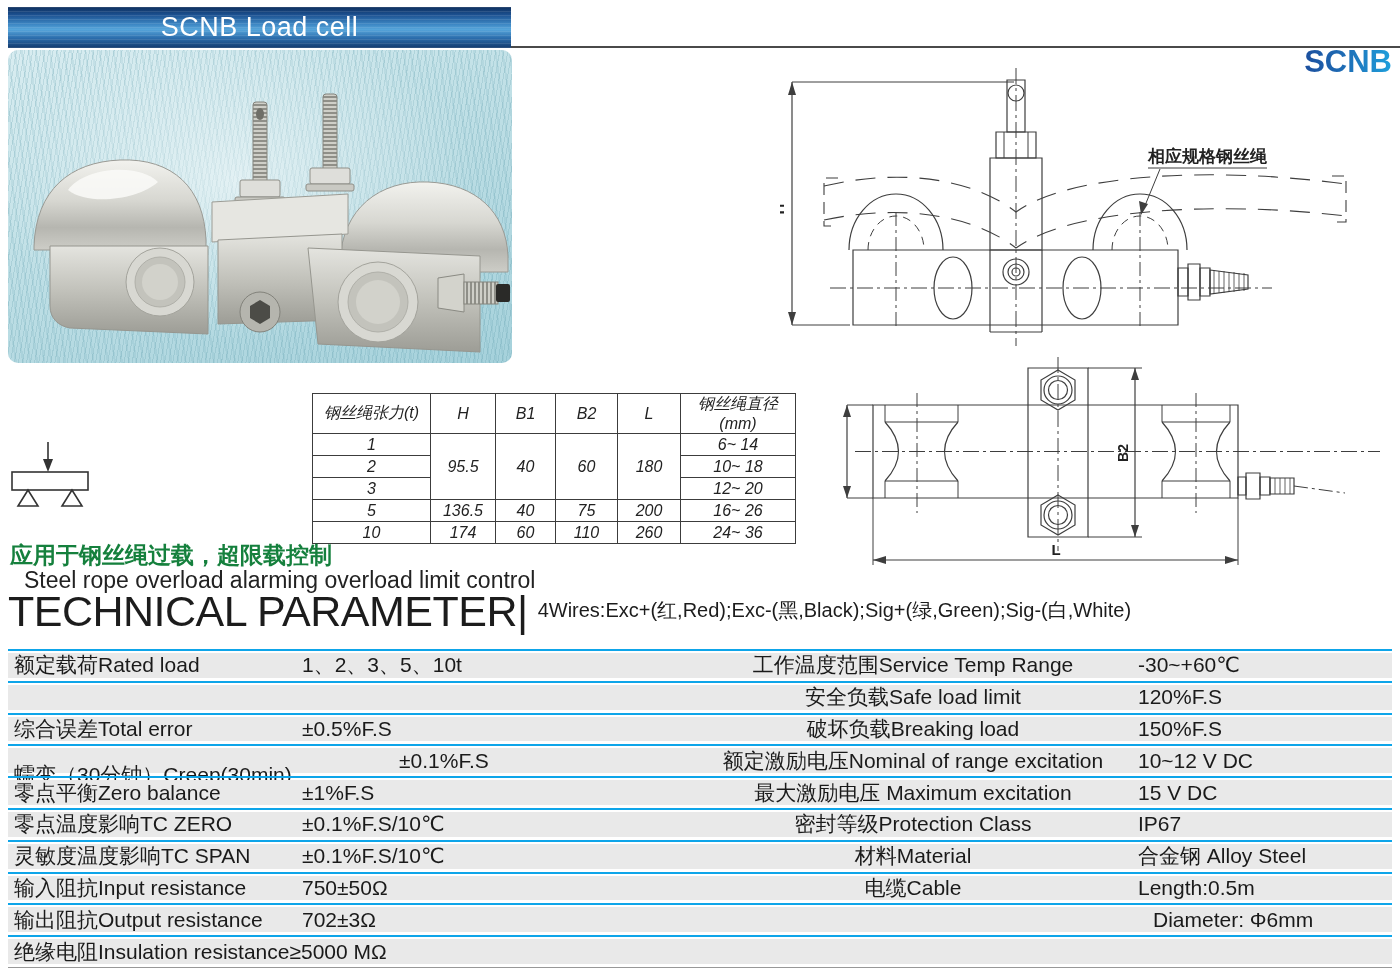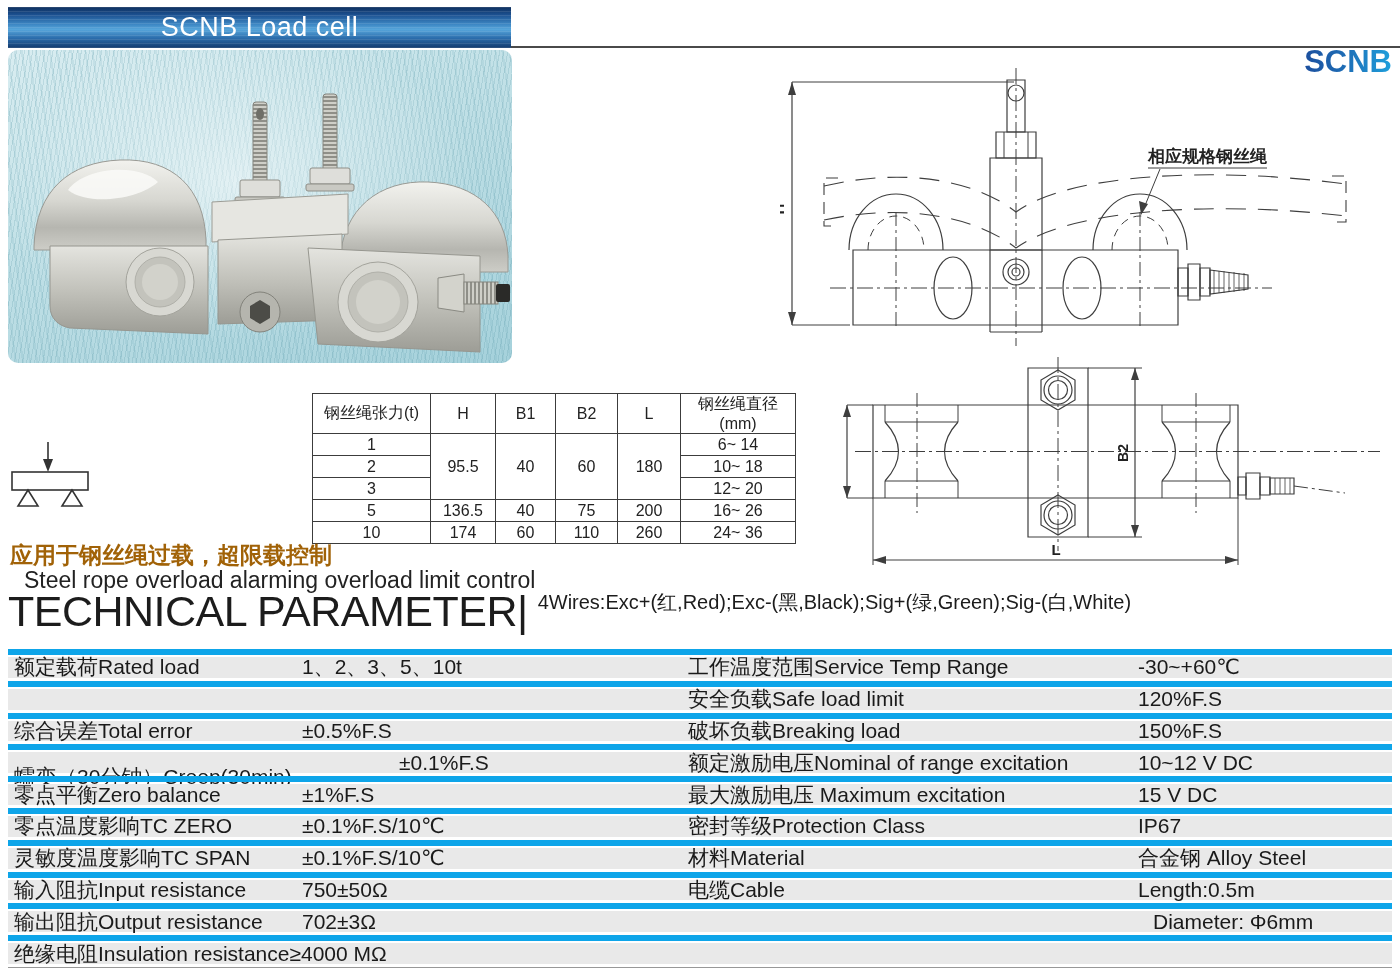--- a/index.html
+++ b/index.html
@@ -28,49 +28,49 @@
   .photo svg{display:block;}
 
   
   .drawing{position:absolute;}
   .drawing-top{left:780px;top:62px;}
   .drawing-bottom{left:840px;top:355px;}
   .cad line,.cad path,.cad rect,.cad circle,.cad ellipse,.cad polyline{vector-effect:non-scaling-stroke;}
   .cad text{font-family:"Liberation Sans","DejaVu Sans",sans-serif;fill:#222;}
 
   
-  .dim-table{position:absolute;left:312px;top:393px;border-collapse:collapse;font-size:16px;color:#222;}
+  .dim-table{position:absolute;left:312px;top:393px;border-collapse:collapse;font-size:16px;color:#222;font-style:italic;}
   .dim-table th,.dim-table td{border:1px solid #3c3c3c;text-align:center;padding:0 2px;font-weight:normal;}
   .dim-table thead th{height:30px;}
   .dim-table tbody td{height:21px;}
 
   
   .beam-icon{position:absolute;left:8px;top:438px;}
 
   
-  .app-zh{position:absolute;left:10px;top:540px;font-size:23px;font-weight:bold;color:#a16207;}
+  .app-zh{position:absolute;left:10px;top:540px;font-size:23px;font-weight:bold;color:#15803d;}
   .app-en{position:absolute;left:24px;top:567px;font-size:23px;color:#222;}
 
   
-  .tech-line{position:absolute;left:8px;top:589px;display:flex;align-items:flex-start;white-space:nowrap;}
+  .tech-line{position:absolute;left:8px;top:589px;display:flex;align-items:center;white-space:nowrap;}
   .tech-heading{font-size:43px;color:#1c1c1c;letter-spacing:-.5px;line-height:1.05;}
   .wires-note{font-size:20px;color:#1c1c1c;margin-left:10px;padding-bottom:3px;}
 
   
   .param-table{position:absolute;left:8px;top:649px;width:1384px;}
-  .prow{box-sizing:border-box;height:31.8px;border-top:6px solid #0ea5e9;padding:2px 0 3px 0;position:relative;text-decoration:underline;}
+  .prow{box-sizing:border-box;height:31.8px;border-top:2px solid #0ea5e9;padding:2px 0 3px 0;position:relative;text-decoration:underline;}
   .band{position:relative;background:#e9e9e9;height:100%;}
   .param-end{border-top:1px solid #989898;height:0;}
   .rleft,.rright{position:absolute;top:0;bottom:0;display:flex;align-items:center;font-size:21px;white-space:nowrap;}
   .rleft{left:6px;}
   .rright{left:680px;}
   .rleft .lab{display:inline-block;width:288px;}
   .rleft .lab.w385{width:385px;margin-top:29px;}
   .rleft .lab.autow{width:auto;}
-  .rright .lab{display:inline-block;width:450px;}
+  .rright .lab{display:inline-block;width:450px;text-align:center;}
   .val.pad{padding-left:15px;}
 </style>
 </head>
 <body>
 
 <div id="page">
 
   <div class="banner">
     <span class="banner-title">SCNB  Load cell</span>
   </div>
@@ -446,21 +446,21 @@
             <span class="lab"></span>
             <span class="val pad">Diameter: Φ6mm</span>
           </div>
     </div>
       </div>
 
     <div class="prow">
         <div class="band">
       <div class="rleft">
             <span class="lab autow">绝缘电阻Insulation resistance</span>
-            <span class="val">≥4000 MΩ</span>
+            <span class="val">≥5000 MΩ</span>
           </div>
       <div class="rright">
             <span class="lab"></span>
             <span class="val"></span>
           </div>
     </div>
       </div>
 
     <div class="param-end"></div>
   </div>

